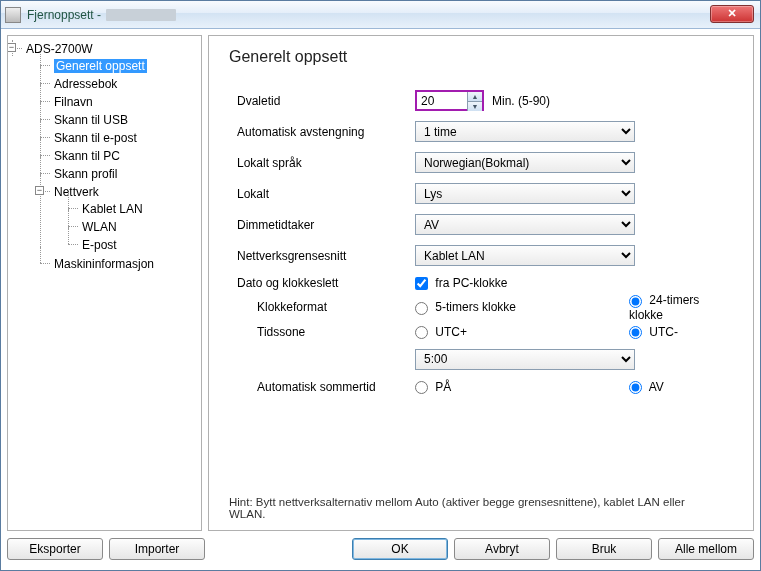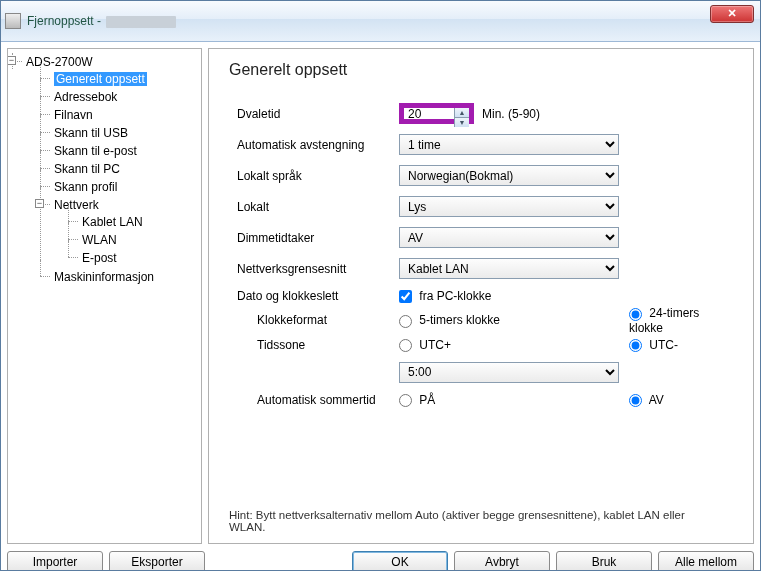--- a/index.html
+++ b/index.html
@@ -7,21 +7,21 @@
     margin: 0;
     font-family: "Segoe UI", Tahoma, sans-serif;
     font-size: 12px;
     background: #fff;
     width: 761px;
     height: 571px;
     overflow: hidden;
     border: 1px solid #5a7ca0;
   }
   .titlebar {
-    height: 41px;
+    height: 28px;
     background: linear-gradient(#f8fbfe,#e4eef9 45%,#d3e3f3 46%,#e8f1fa);
     border-bottom: 1px solid #9db8d6;
     display: flex;
     align-items: center;
     padding: 0 4px;
     position: relative;
   }
   .titlebar .app-icon {
     width: 16px; height: 16px;
     background: linear-gradient(#eee,#bbb);
@@ -93,34 +93,34 @@
   .form-row .lbl { width:170px; padding-left:8px; }
   .form-row .lbl.indent { padding-left:28px; }
   .form-row .ctl { flex:1; display:flex; align-items:center; gap:8px; }
   select.combo {
     width:220px; height:21px;
     border:1px solid #8a9db0;
     background:linear-gradient(#fdfdfd,#ebebeb);
     font:inherit; padding:0 4px;
   }
   .spinner {
-    display:inline-flex; border:5px solid #a21caf; height:21px; background:#b91c1c;
+    display:inline-flex; border:2px solid #a21caf; height:21px; background:#b91c1c;
   }
   .spinner input {
     border:none; width:50px; padding:0 4px; font:inherit; outline:none;
   }
   .spinner .btns { display:flex; flex-direction:column; }
   .spinner .btns div {
     width:15px; height:10px; background:linear-gradient(#eef4fb,#cfe0f2);
     border-left:1px solid #8a9db0; font-size:7px; text-align:center; line-height:9px; color:#456;
   }
   .spinner .btns div:first-child { border-bottom:1px solid #8a9db0; }
   input[type=checkbox], input[type=radio] { margin:0 4px 0 0; vertical-align:middle; }
   .radio-col2 { position:absolute; left:400px; }
-  .form-row { position:relative; }
+  .form-row { position:relative;gap:16px; }
   .hint {
     position:absolute; bottom:10px; left:20px; right:32px;
     font-size:11.5px; color:#333;
   }
   .button-bar {
     height:29px; padding:0 6px 6px 6px;
     display:flex; align-items:center; gap:6px;
   }
   .button-bar .spacer { flex:1; }
   button.win {
@@ -286,20 +286,20 @@
           <span>AV</span>
         </label>
       </div>
     </div>
 
     <div class="hint">Hint: Bytt nettverksalternativ mellom Auto (aktiver begge grensesnittene), kablet LAN eller WLAN.</div>
   </div>
 </div>
 
 <div class="button-bar">
+  <button class="win">Eksporter</button>
   <button class="win">Importer</button>
-  <button class="win">Eksporter</button>
   <div class="spacer"></div>
   <button class="win default">OK</button>
   <button class="win">Avbryt</button>
   <button class="win">Bruk</button>
   <button class="win">Alle mellom</button>
 </div>
 
 </body></html>

